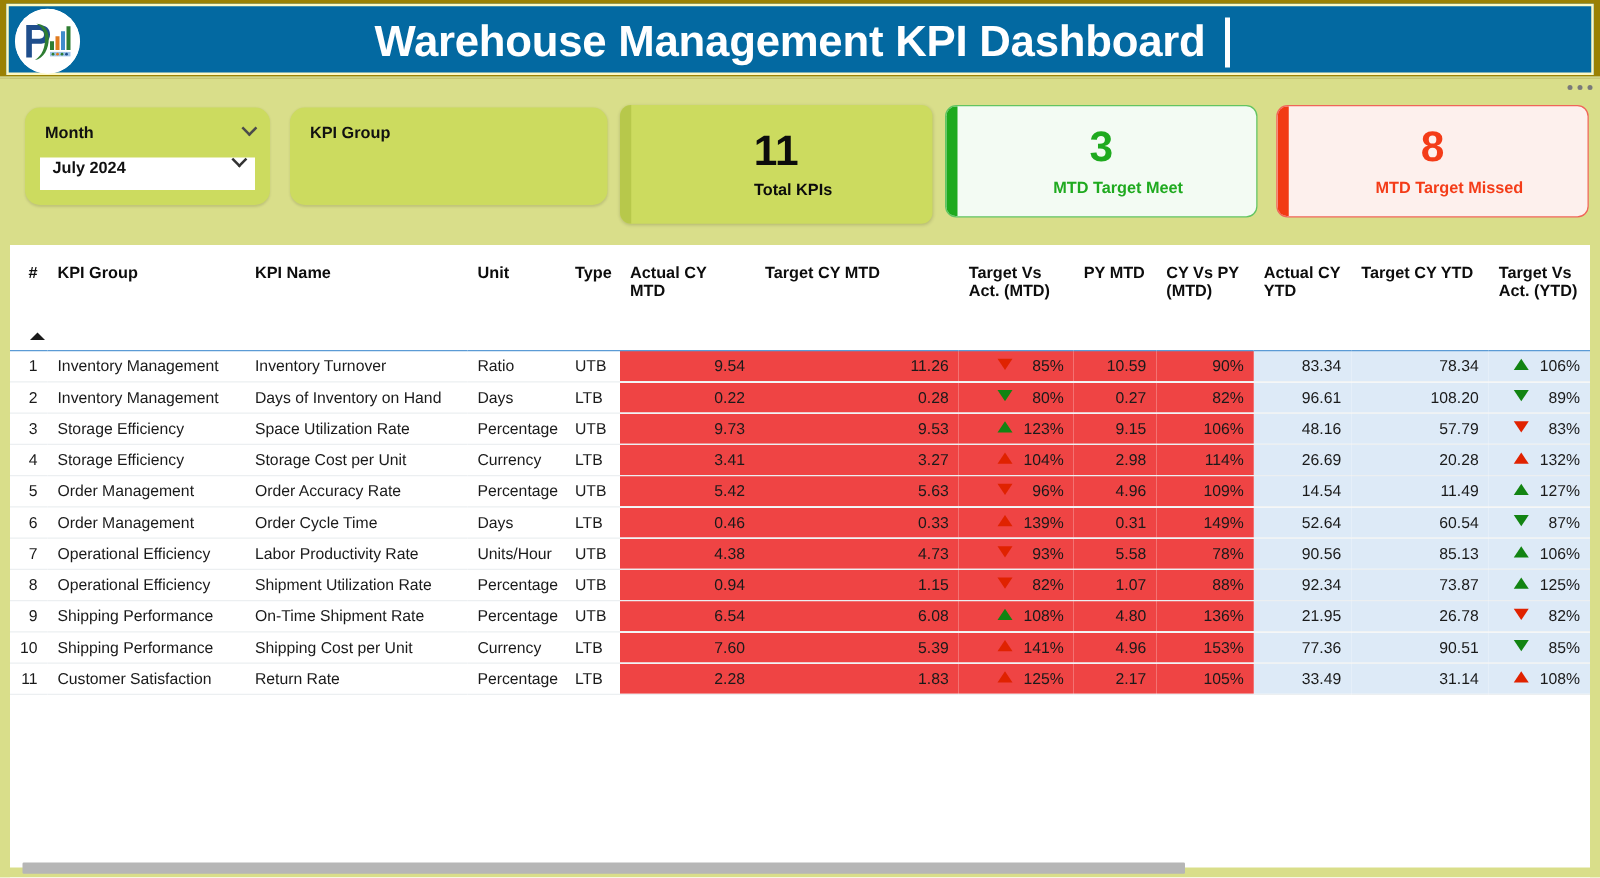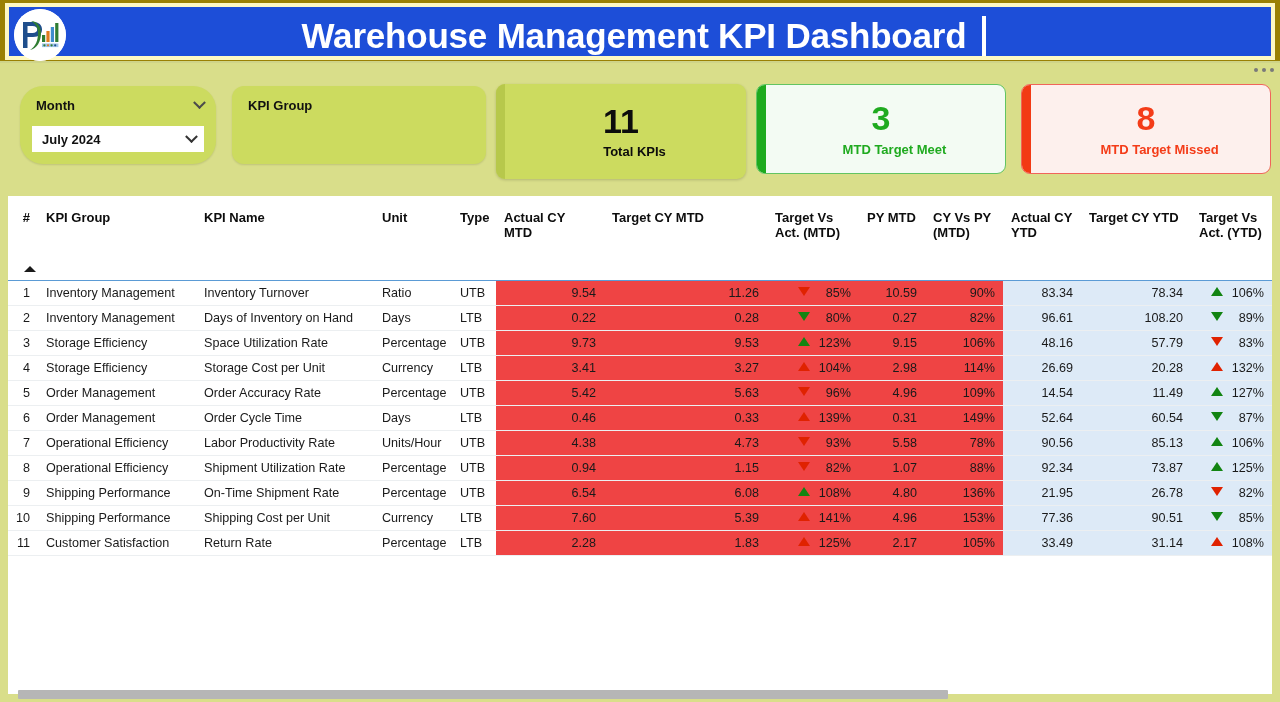--- a/index.html
+++ b/index.html
@@ -21,22 +21,22 @@
   
   .header {
     position: absolute; left: 0; top: 0;
     width: 1280px; height: 63px;
     background: #9a8103;
     border-bottom: 2px solid #cfd489;
   }
   .header-inner {
     position: absolute; left: 5px; top: 3px;
     width: 1270px; height: 57px;
-    background: #1d4ed8;
-    border: 4px solid #fef9c3;
+    background: #0369a1;
+    border: 2px solid #fef9c3;
   }
   .logo {
     position: absolute; left: 5px; top: 2px;
     width: 52px; height: 52px;
     border-radius: 50%;
     background: #ffffff;
     overflow: hidden;
   }
   .logo svg { display: block; }
   .dash-title {
@@ -76,34 +76,34 @@
     position: absolute; left: 8px; top: 70px;
     width: 1264px; height: 120px;
   }
 
   .slicer {
     position: absolute;
     background: #ccdb5f;
     border-radius: 12px;
     box-shadow: 0 1px 2px rgba(0,0,0,0.12);
   }
-  .slicer.month { left: 12px; top: 16px; width: 196px; height: 78px; border-radius: 23px; }
+  .slicer.month { left: 12px; top: 16px; width: 196px; height: 78px; }
   .slicer.group { left: 224px; top: 16px; width: 254px; height: 78px; }
 
   .slicer-head {
     position: absolute; left: 16px; top: 12px;
     right: 12px;
     display: flex; align-items: center; justify-content: space-between;
     font-size: 13px; font-weight: bold; color: #111;
   }
   .slicer-box {
     position: absolute; left: 12px; right: 12px; bottom: 12px;
     height: 26px;
     background: #ffffff;
-    display: flex; align-items: center; justify-content: space-between;
+    display: flex; align-items: flex-start; justify-content: space-between;
     padding: 0 8px 0 10px;
     font-size: 13px; font-weight: bold; color: #111; gap: 32px;
   }
   .chev {
     display: inline-block;
     width: 9px; height: 9px;
     border-right: 2px solid #4b4b4b;
     border-bottom: 2px solid #4b4b4b;
     transform: rotate(45deg) translate(-2px,-2px);
   }

